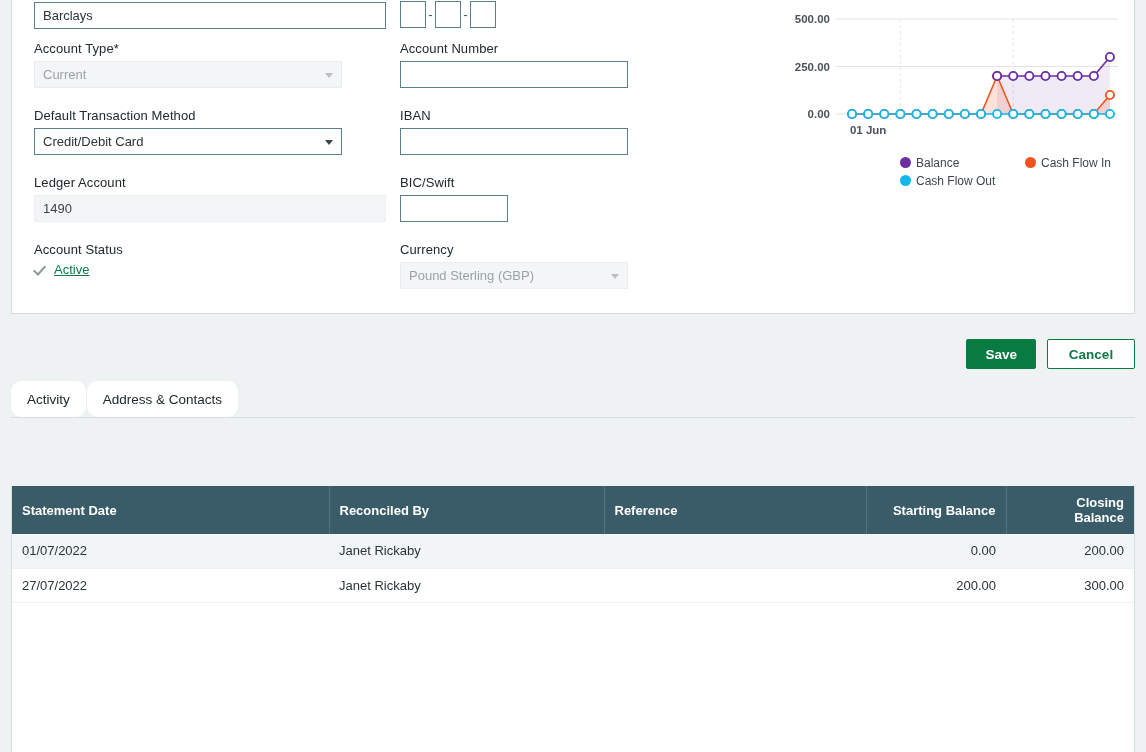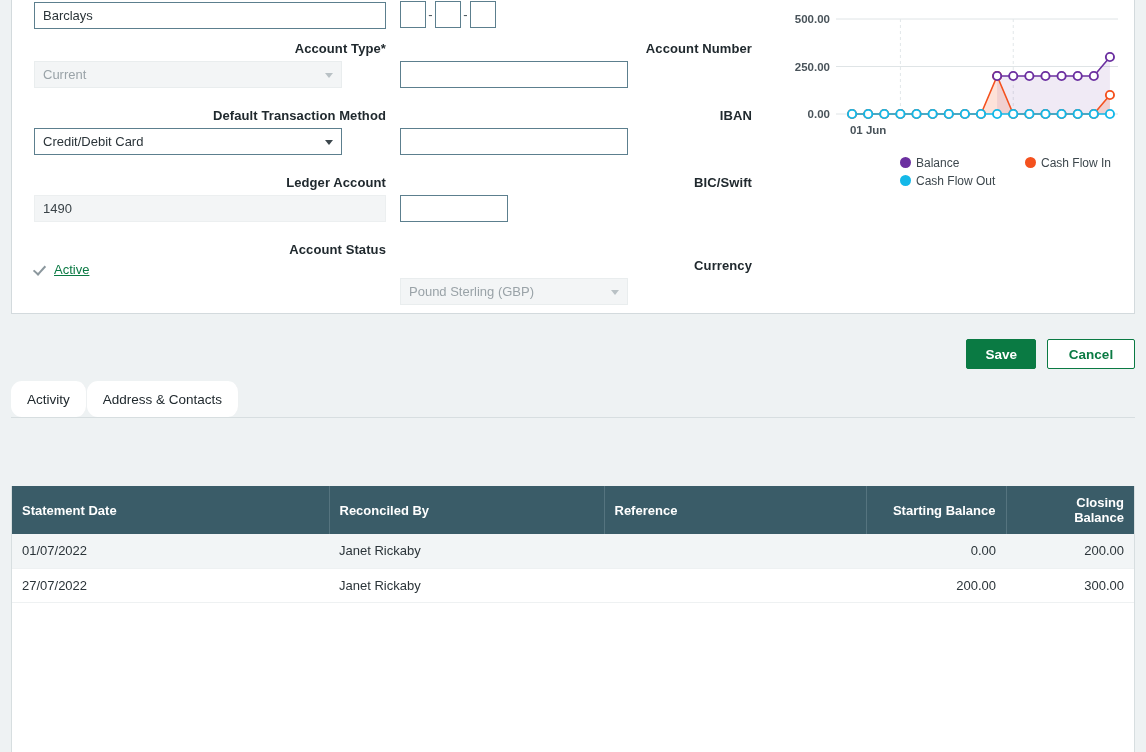--- a/index.html
+++ b/index.html
@@ -26,22 +26,22 @@
     left: 0; top: 0; right: 0; bottom: 0;
     padding: 0;
   }
 
   .col-left  { position: absolute; left: 22px;  top: 0; width: 360px; }
   .col-mid   { position: absolute; left: 388px; top: 0; width: 250px; }
   .col-right { position: absolute; left: 740px; top: 0; width: 372px; }
 
   .fld { position: absolute; left: 0; width: 352px; }
   .lbl {
-    font-size: 13px; font-weight: bold; color: #20292e;
-    margin-bottom: 5px; display: block; letter-spacing: .1px; text-align: right;
+    font-size: 13px; font-weight: normal; color: #20292e;
+    margin-bottom: 5px; display: block; letter-spacing: .1px;
   }
   .inp {
     width: 352px; height: 27px;
     border: 1px solid #5c7f8e;
     background: #fff;
     font-family: "Liberation Sans", sans-serif;
     font-size: 13px; color: #2b3439;
     padding: 3px 8px; outline: none;
   }
   .inp.narrow { width: 228px; }
@@ -234,21 +234,21 @@
       <div class="fld" style="top:169px;">
         <span class="lbl">IBAN</span>
         <input class="inp narrow" type="text" value="" style="">
       </div>
 
       <div class="fld" style="top:236px;">
         <span class="lbl">BIC/Swift</span>
         <input class="inp bic" type="text" value="" style="">
       </div>
 
-      <div class="fld" style="top:303px;margin-top:16px;">
+      <div class="fld" style="top:303px;">
         <span class="lbl">Currency</span>
         <div class="sel disabled" style="width:228px;">
           <span>Pound Sterling (GBP)</span>
           <span class="caret"></span>
         </div>
       </div>
 
     </div>
 
     <div class="col-right">

